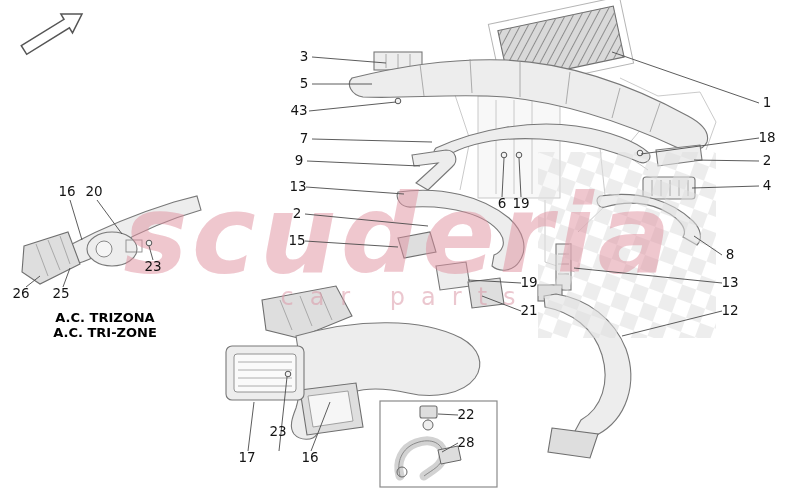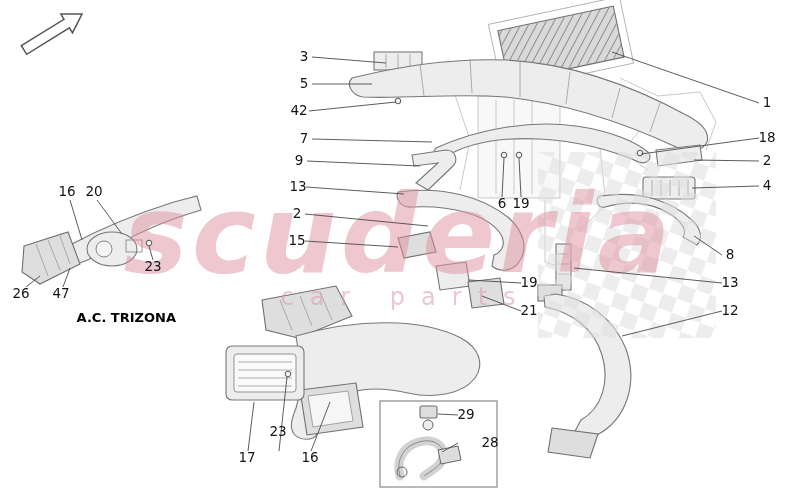--- a/index.html
+++ b/index.html
@@ -7,21 +7,21 @@
     position:relative; width:798px; height:503px; background:#ffffff;
     font-family:"DejaVu Sans", sans-serif; overflow:hidden;
   }
   .stage svg { position:absolute; left:0; top:0; }
   .callout {
     position:absolute; transform:translate(-50%,-50%);
     font-size:13.5px; line-height:1; color:#141414; cursor:pointer;
     user-select:none; z-index:5;
   }
   .zone {
-    position:absolute; left:34px; top:310px; width:142px; text-align:right;
+    position:absolute; left:34px; top:310px; width:142px; text-align:center;
     font-weight:700; font-size:13px; line-height:1.18; color:#000; z-index:5;
   }
   .wm-brand {
     font-family:"DejaVu Sans", sans-serif; font-style:italic; font-weight:700;
     font-size:108px; fill:#e0909f; opacity:0.5; letter-spacing:4px;
   }
   .wm-sub {
     font-family:"DejaVu Sans", sans-serif; font-size:24px;
     fill:#dc9aa8; opacity:0.55; letter-spacing:16px;
   }
@@ -207,45 +207,46 @@
       <line class="ln" x1="248" y1="451" x2="254" y2="402"></line>
       <line class="ln" x1="279" y1="451" x2="287" y2="377"></line>
       <line class="ln" x1="311" y1="451" x2="330" y2="402"></line>
       <line class="ln" x1="458" y1="415" x2="438" y2="414"></line>
       <line class="ln" x1="458" y1="443" x2="442" y2="452"></line>
     </g>
   </svg>
 
   <div class="callout" style="left:304px;top:57px">3</div>
   <div class="callout" style="left:304px;top:84px">5</div>
-  <div class="callout" style="left:299px;top:111px">42</div>
+  <div class="callout" style="left:299px;top:111px">43</div>
   <div class="callout" style="left:304px;top:139px">7</div>
   <div class="callout" style="left:299px;top:161px">9</div>
   <div class="callout" style="left:298px;top:187px">13</div>
   <div class="callout" style="left:297px;top:214px">2</div>
   <div class="callout" style="left:297px;top:241px">15</div>
   <div class="callout" style="left:767px;top:103px">1</div>
   <div class="callout" style="left:767px;top:138px">18</div>
   <div class="callout" style="left:767px;top:161px">2</div>
   <div class="callout" style="left:767px;top:186px">4</div>
   <div class="callout" style="left:502px;top:204px">6</div>
   <div class="callout" style="left:521px;top:204px">19</div>
   <div class="callout" style="left:730px;top:255px">8</div>
   <div class="callout" style="left:730px;top:283px">13</div>
   <div class="callout" style="left:730px;top:311px">12</div>
   <div class="callout" style="left:529px;top:283px">19</div>
   <div class="callout" style="left:529px;top:311px">21</div>
   <div class="callout" style="left:67px;top:192px">16</div>
   <div class="callout" style="left:94px;top:192px">20</div>
   <div class="callout" style="left:153px;top:267px">23</div>
   <div class="callout" style="left:21px;top:294px">26</div>
-  <div class="callout" style="left:61px;top:294px">47</div>
+  <div class="callout" style="left:61px;top:294px">25</div>
   <div class="callout" style="left:247px;top:458px">17</div>
   <div class="callout" style="left:278px;top:432px">23</div>
   <div class="callout" style="left:310px;top:458px">16</div>
-  <div class="callout" style="left:466px;top:415px">29</div>
-  <div class="callout" style="left:490px;top:443px">28</div>
+  <div class="callout" style="left:466px;top:415px">22</div>
+  <div class="callout" style="left:466px;top:443px">28</div>
 
   <div class="zone">
     <div>A.C. TRIZONA</div>
+    <div>A.C. TRI-ZONE</div>
   </div>
 
 </div>
 
 </body></html>

